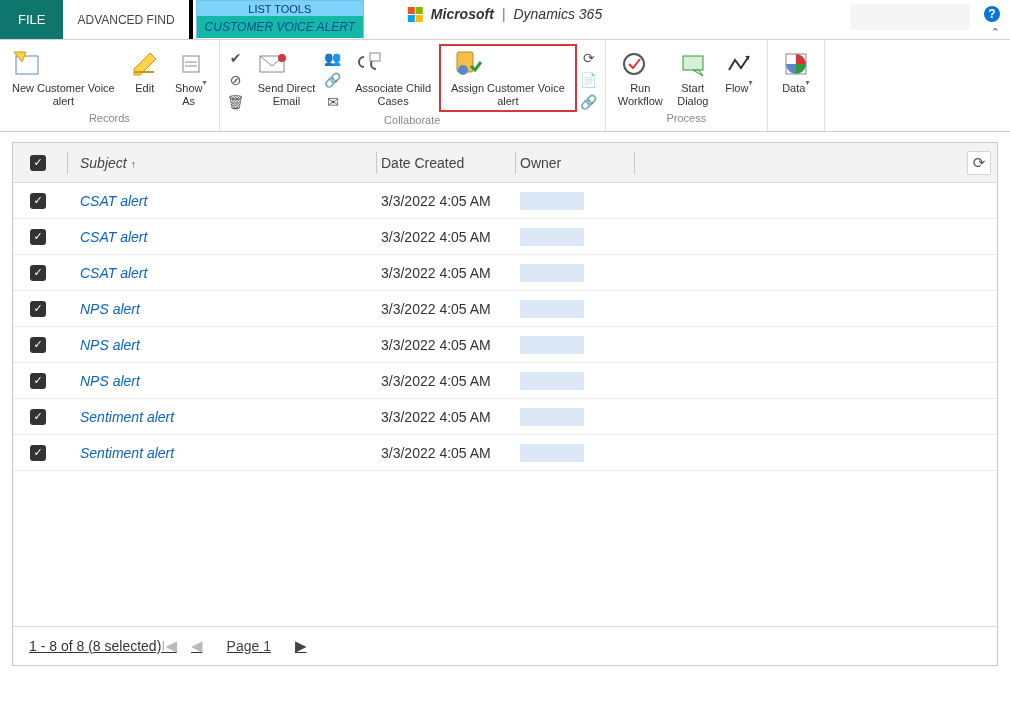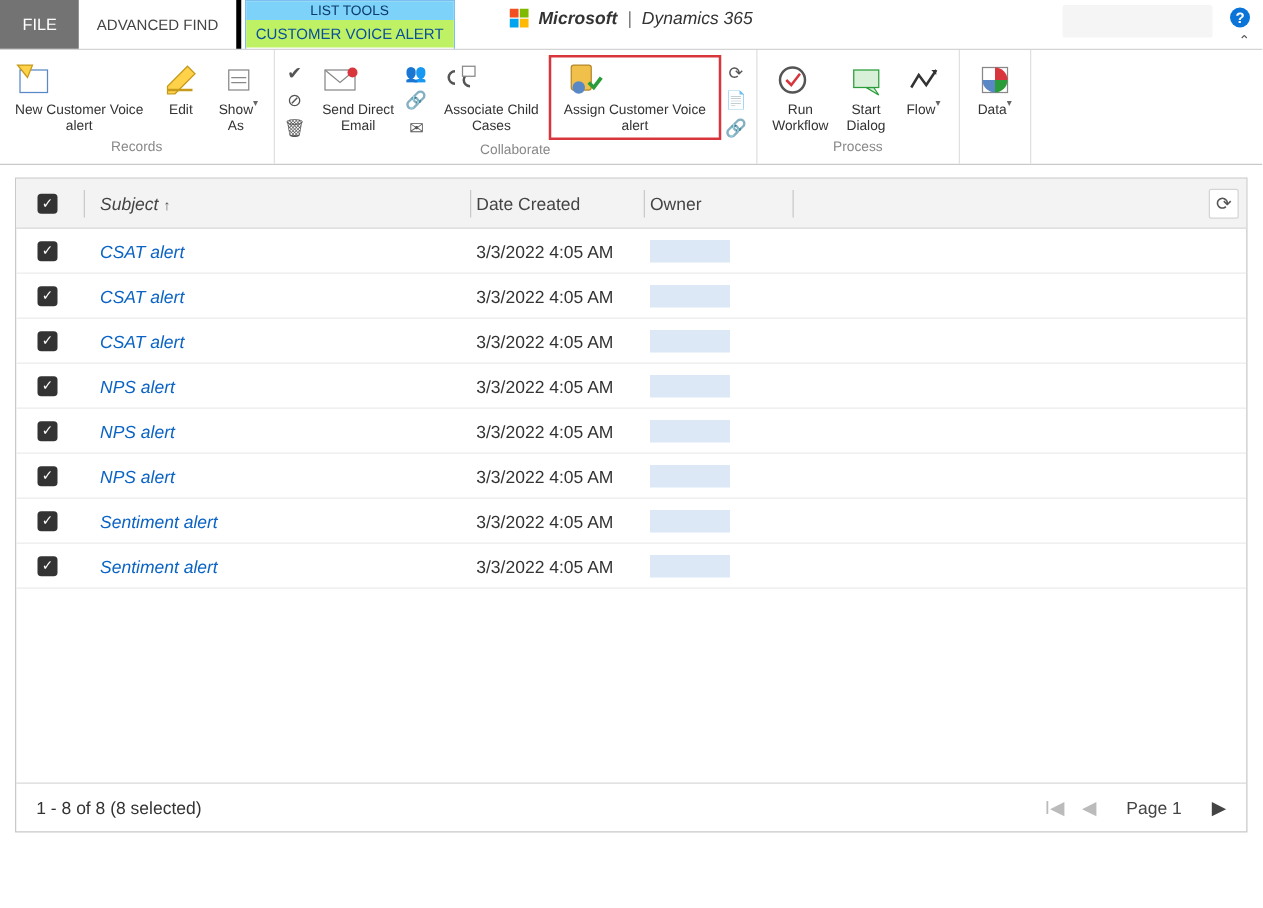--- a/index.html
+++ b/index.html
@@ -1,24 +1,24 @@
 <!DOCTYPE html>
 <html><head>
 <meta charset="utf-8">
 <style>
   * { box-sizing: border-box; margin: 0; padding: 0; }
   body { font-family: "Segoe UI", Arial, sans-serif; font-size: 13px; color: #333; background: #fff; width: 1010px; }
   
   
   .topbar { height: 40px; display: flex; align-items: stretch; border-bottom: 1px solid #d4d4d4; position: relative; }
-  .tab-file { background: #737373; color: #fff; display: flex; align-items: center; justify-content: center; padding: 0 18px; font-size: 13px; cursor: pointer; height: 39px; align-self: flex-end; }
+  .tab-file { background: #0f766e; color: #fff; display: flex; align-items: center; justify-content: center; padding: 0 18px; font-size: 13px; cursor: pointer; height: 39px; align-self: flex-end; }
   .tab-adv { display: flex; align-items: center; justify-content: center; padding: 0 14px; font-size: 12px; cursor: pointer; border-right: 4px solid #000000; height: 39px; align-self: flex-end; color:#444;}
   .tab-context-group { display: flex; flex-direction: column; border: 1px solid #7bbff0; border-bottom: none; margin-left: 3px; }
   .tab-context-header { background: #7dd2f9; color: #0b3a6c; font-size: 11px; text-align: center; padding: 2px 30px 1px; }
-  .tab-context-item { background: #bef264; color: #0b4e9b; font-size: 12px; text-align: center; padding: 4px 8px; cursor: pointer; }
+  .tab-context-item { background: #14b8a6; color: #0b4e9b; font-size: 12px; text-align: center; padding: 4px 8px; cursor: pointer; font-style: italic; }
   .brand { position: absolute; left: 50%; transform: translateX(-50%); top: 6px; display: flex; align-items: center; gap: 8px; font-size: 14px; color: #333; font-style: italic; }
   .ms-logo { display: inline-grid; grid-template-columns: 7px 7px; grid-template-rows: 7px 7px; gap: 1px; }
   .ms-logo span:nth-child(1){background:#f25022;} .ms-logo span:nth-child(2){background:#7fba00;}
   .ms-logo span:nth-child(3){background:#00a4ef;} .ms-logo span:nth-child(4){background:#ffb900;}
   .brand-sep { color:#777; }
   .header-right { position:absolute; right:10px; top:6px; display:flex; flex-direction:column; align-items:flex-end; gap:4px;}
   .help-icon { width:16px; height:16px; border-radius:50%; background:#0b74d8; color:#fff; font-size:12px; display:flex; align-items:center; justify-content:center; font-weight:bold; cursor:pointer;}
   .chev-up { font-size:11px; color:#555; cursor:pointer;}
   .user-block { width:120px; height:26px; background:#f5f5f5; position:absolute; right:40px; top:4px; border-radius:2px;}
   
@@ -49,21 +49,21 @@
   
   .grid-row { display:flex; align-items:center; height:36px; border-bottom:1px solid #ebebeb;}
   .grid-row .col-subject a { color:#0b63c4; text-decoration:none; font-size:14px; cursor:pointer;}
   .grid-row .col-date { font-size:14px; color:#333;}
   .owner-mask { width:64px; height:18px; background:#dce8f5;}
   
   .chkbox { width:16px; height:16px; border-radius:3px; background:#333; display:flex; align-items:center; justify-content:center; color:#fff; font-size:11px; cursor:pointer;}
   
   .grid-body-pad { height:155px; }
   
-  .grid-foot { display:flex; align-items:center; justify-content:space-between; padding:10px 16px; border-top:1px solid #d9d9d9; font-size:14px; color:#333;}
+  .grid-foot { display:flex; align-items:center; padding:10px 16px; border-top:1px solid #d9d9d9; font-size:14px; color:#333;text-decoration:underline;}
   .pager { display:flex; align-items:center; gap:14px; color:#444;}
   .pager .step { cursor:pointer; font-size:15px; user-select:none;}
   .pager .step.dis { color:#bbb; cursor:default;}
   
   .sort-arrow{ font-size:11px; margin-left:4px; color:#555;}
 </style>
 </head>
 <body>
 
 <div class="topbar">

